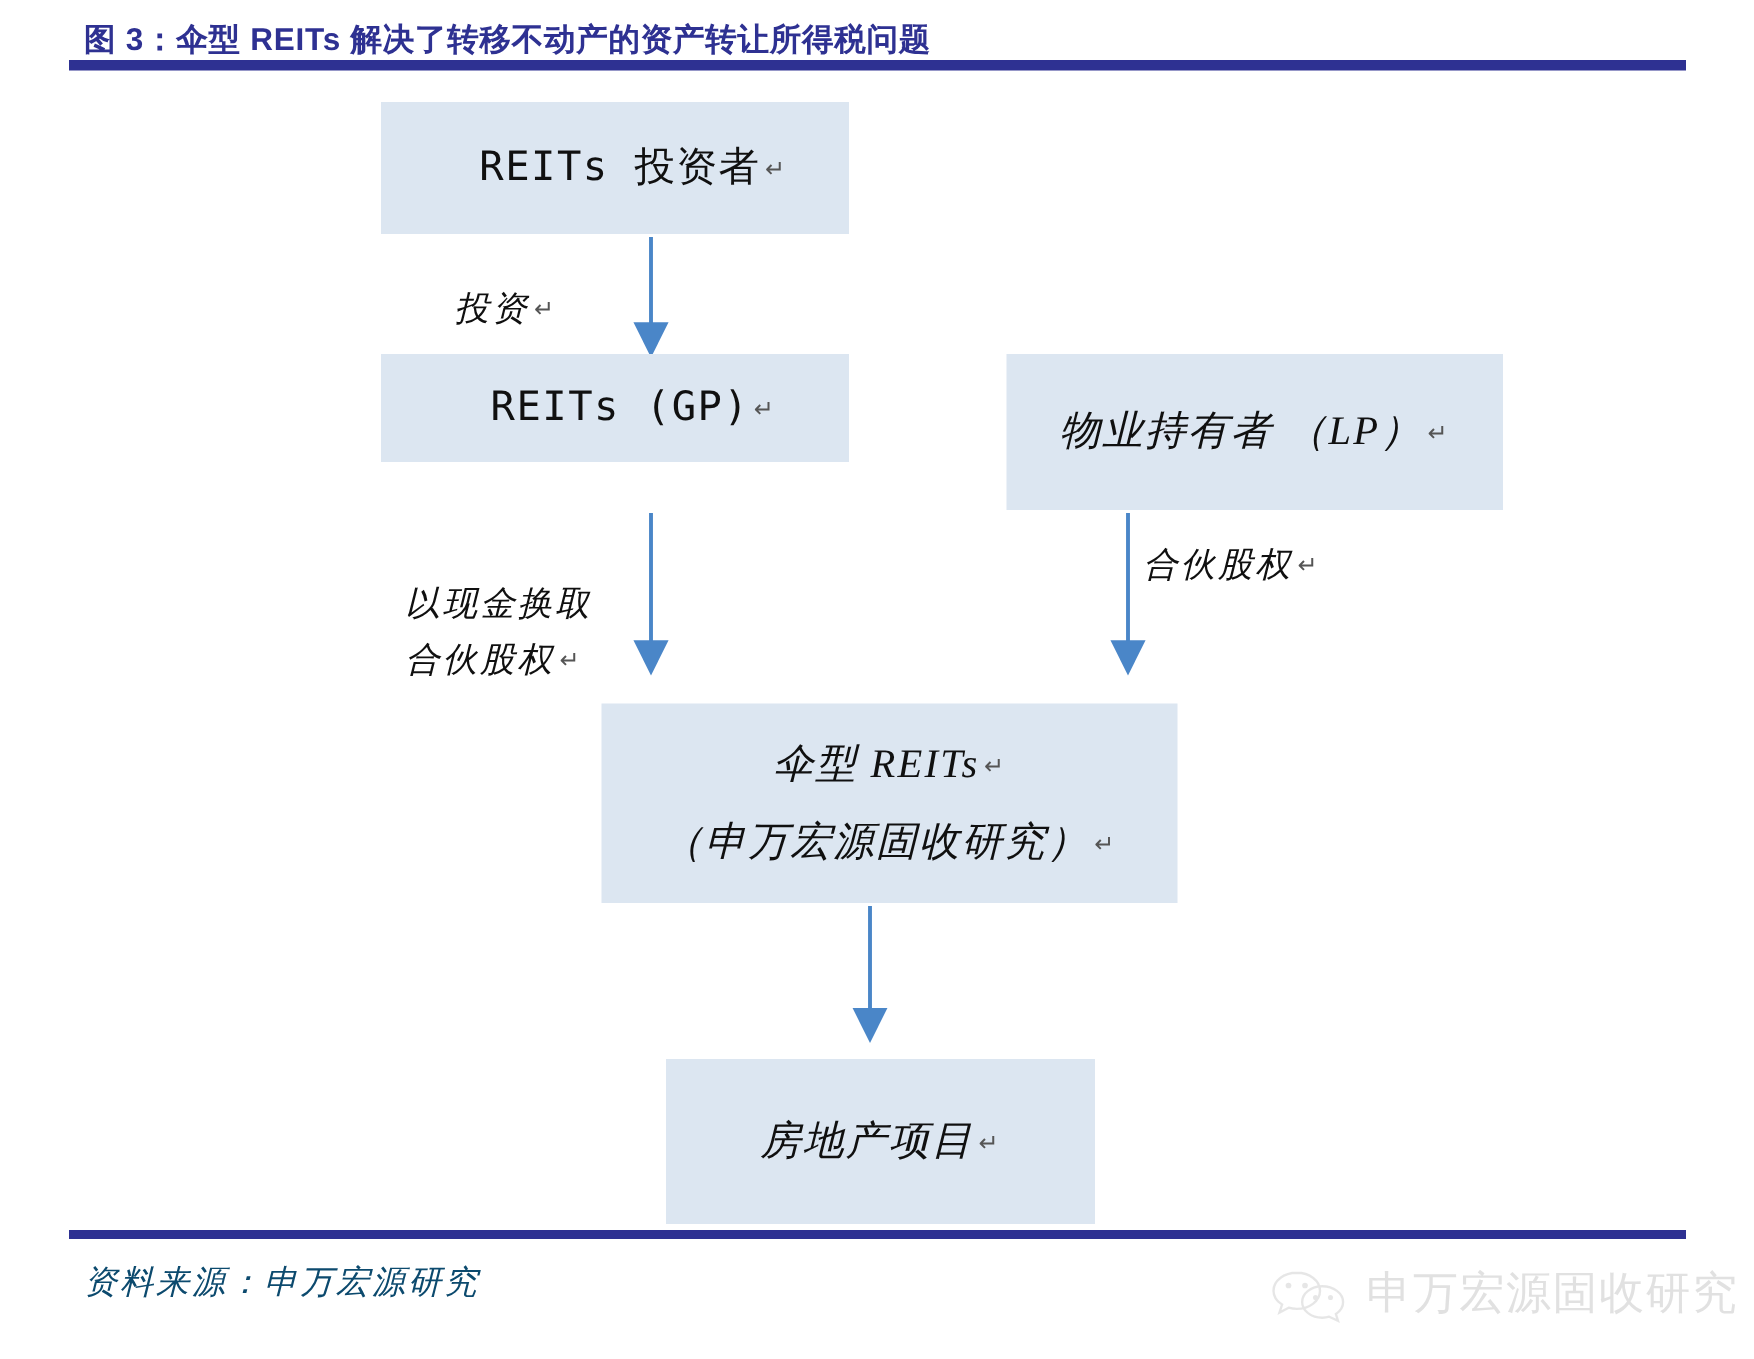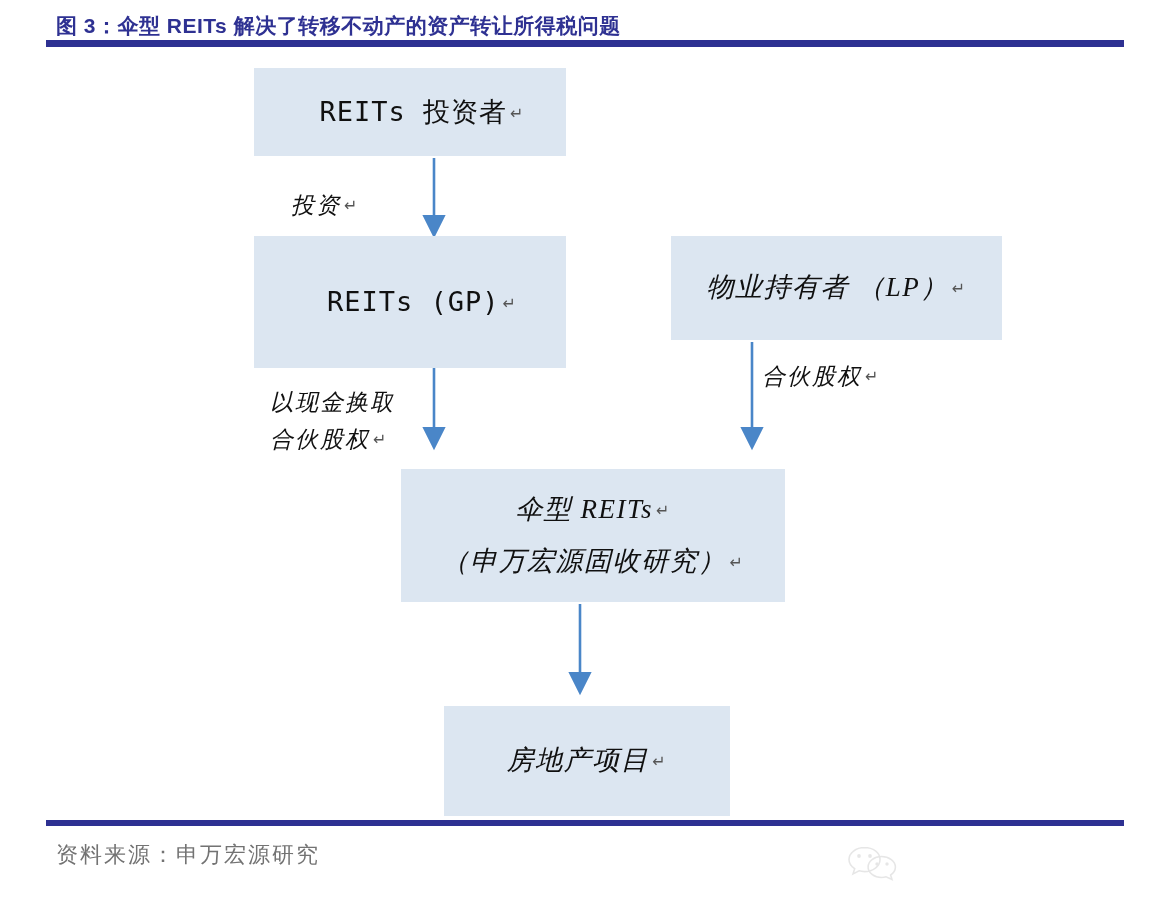--- a/index.html
+++ b/index.html
@@ -83,56 +83,57 @@
     font-family: "DejaVu Sans", sans-serif;
     font-size: 16px;
     font-style: normal;
     color: #555555;
     vertical-align: 2px;
     padding-left: 3px;
   }
 
   
   #box-investors   { left: 254px; top: 68px;  width: 312px; height: 88px; }
-  #box-reits-gp    { left: 254px; top: 236px; width: 312px; height: 132px; }
+  #box-reits-gp    { left: 254px; top: 236px; width: 312px; height: 72px; }
   #box-lp          { left: 671px; top: 236px; width: 331px; height: 104px; }
   #box-umbrella    { left: 401px; top: 469px; width: 384px; height: 133px; gap: 16px; }
   #box-property    { left: 444px; top: 706px; width: 286px; height: 110px; }
 
   
   .edge-label {
     position: absolute;
     font-family: "Liberation Serif", "DejaVu Serif", serif;
     font-style: italic;
     font-size: 23px;
     color: #101010;
     white-space: nowrap;
     letter-spacing: 2px;
     line-height: 1.62;
   }
-  #label-invest        { left: 291px; top: 187px; }
+  #label-invest        { left: 303px; top: 187px; }
   #label-cash-equity   { left: 270px; top: 358px; margin-top: 26px; }
   #label-asset-equity  { left: 762px; top: 358px; }
 
   
   #footer-rule {
     position: absolute;
     left: 46px;
     top: 820px;
     width: 1078px;
     height: 6px;
     background: #2e3192;
   }
   #source-note {
     position: absolute;
     left: 56px;
     top: 840px;
     font-family: "Liberation Serif", "DejaVu Serif", serif;
+    font-style: italic;
     font-size: 22px;
-    color: #737373;
+    color: #0c4a6e;
     letter-spacing: 2px;
     white-space: nowrap;
   }
   #watermark {
     position: absolute;
     left: 845px;
     top: 842px;
     display: flex;
     align-items: center;
     gap: 10px;
@@ -221,13 +222,14 @@
       <path d="M19.5 5.5C10.9 5.5 4 10.9 4 17.5c0 3.7 2.2 7 5.7 9.2L8 32l6.1-3.2c1.7.5 3.5.8 5.4.8 8.6 0 15.5-5.4 15.5-12.1S28.1 5.5 19.5 5.5z"></path>
       <path d="M36.5 14.5c-7.4 0-13.4 4.7-13.4 10.5S29.1 35.5 36.5 35.5c1.6 0 3.2-.2 4.6-.7L47 37.5l-1.4-4.5c2.9-1.9 4.8-4.8 4.8-8C50.4 19.2 44 14.5 36.5 14.5z"></path>
     </g>
     <g fill="#c6c6c6">
       <circle cx="14" cy="14" r="1.9"></circle>
       <circle cx="25" cy="14" r="1.9"></circle>
       <circle cx="32" cy="22" r="1.7"></circle>
       <circle cx="42" cy="22" r="1.7"></circle>
     </g>
   </svg>
+  <span id="watermark-text">申万宏源固收研究</span>
 </div>
 
 </body></html>

